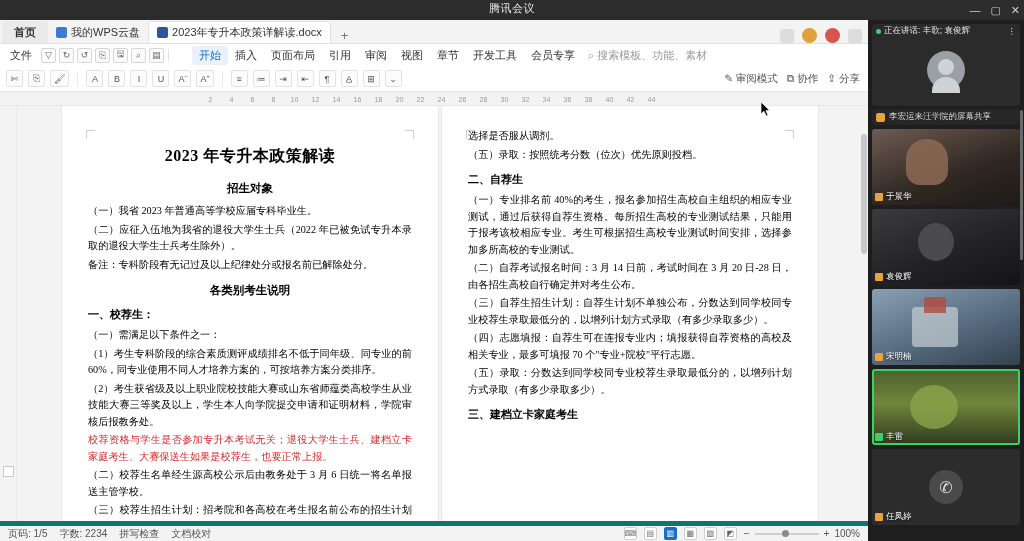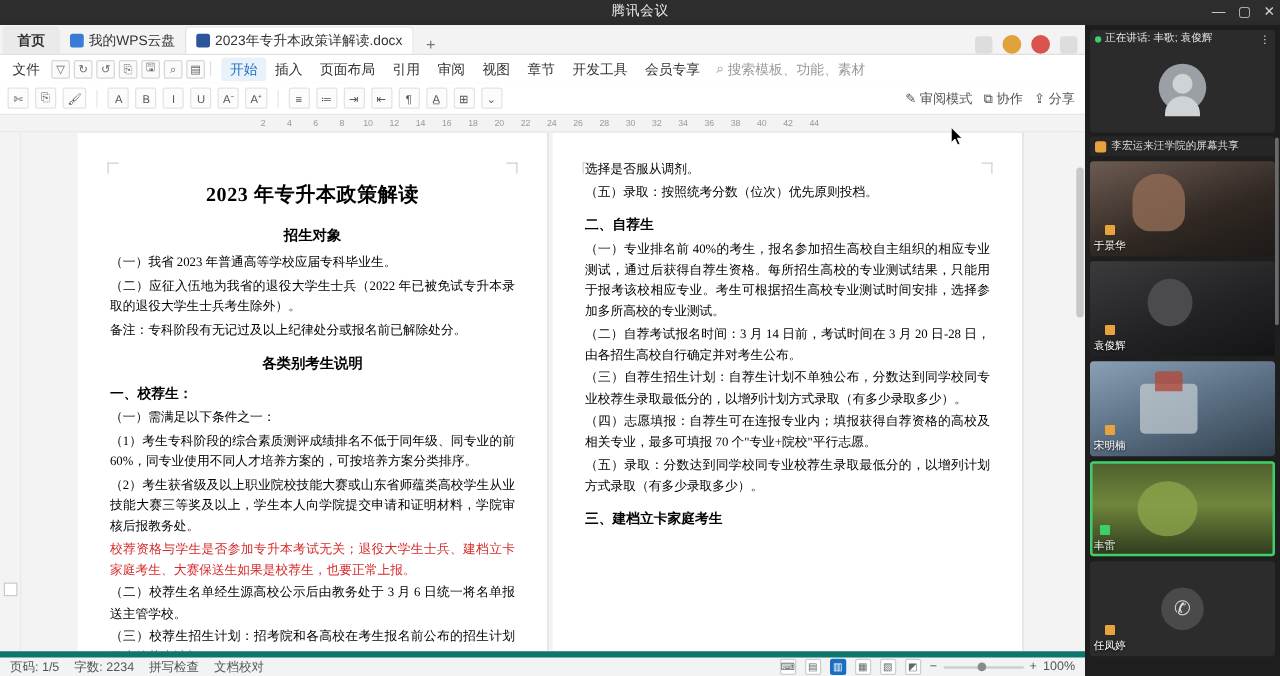--- a/index.html
+++ b/index.html
@@ -51,21 +51,21 @@
   
   .menurow {
     height: 22px; background: #ffffff; display: flex; align-items: center;
     font-size: 11px; color: #333; padding-left: 4px; gap: 0;
   }
   .menurow .mleft { display: flex; align-items: center; gap: 3px; }
   .menurow .mi { padding: 2px 6px; color: #333; white-space: nowrap; }
   .menurow .sep { width: 1px; height: 12px; background: #e0e0e0; margin: 0 4px; }
   .menurow .sq { width: 15px; height: 15px; border: 1px solid #d6d6d6; border-radius: 2px; background: #fbfbfb;
                  display: inline-flex; align-items: center; justify-content: center; font-size: 9px; color: #666; }
-  .menurow .menus { display: flex; align-items: center; gap: 0; margin-left: 4px; }
+  .menurow .menus { display: flex; align-items: center; gap: 0; margin-left: 19px; }
   .menurow .menus .m { padding: 2px 7px; white-space: nowrap; }
   .menurow .menus .m.sel { background: #e9f1fb; border-radius: 3px; color: #1a6fc4; }
   .menurow .searchbox { margin-left: 6px; color: #999; display: flex; align-items: center; gap: 3px; }
 
   
   .ribbon {
     height: 26px; background: #ffffff; border-bottom: 1px solid #e6e6e6;
     display: flex; align-items: center; font-size: 10.5px; color: #444; padding-left: 6px; gap: 5px;
   }
   .ribbon .btn { height: 17px; min-width: 17px; padding: 0 3px; border: 1px solid #e3e3e3; border-radius: 2px;
@@ -160,21 +160,21 @@
   .sharebar .sq { width: 9px; height: 9px; background: #e8a33d; border-radius: 2px; flex: 0 0 auto; }
   .sharebar .lbl { white-space: nowrap; overflow: hidden; text-overflow: ellipsis; }
 
   .tile {
     margin: 4px 4px 0 4px; height: 76px; border-radius: 3px; position: relative; overflow: hidden;
     background: #303030;
   }
   .tile.active { outline: 2px solid #3fcf6a; outline-offset: -2px; }
   .tile .name {
     position: absolute; left: 3px; bottom: 2px; color: #fff; font-size: 8.5px;
-    display: flex; align-items: center; gap: 3px; text-shadow: 0 1px 2px rgba(0,0,0,.9); flex-direction: column;
+    display: flex; align-items: center; gap: 3px; text-shadow: 0 1px 2px rgba(0,0,0,.9);
   }
   .tile .micon { width: 8px; height: 8px; border-radius: 1px; background: #e8a33d; display: inline-block; }
   .tile .micon.green { background: #3fcf6a; }
   .tile .phone {
     position: absolute; left: 50%; top: 50%; transform: translate(-50%,-50%);
     width: 34px; height: 34px; border-radius: 50%; background: #4a4a4a;
     display: flex; align-items: center; justify-content: center; color: #ddd; font-size: 16px;
   }
   .panelscroll { position: absolute; right: 0; top: 0; width: 4px; height: 521px; background: transparent; }
   .panelscroll .thumb { position: absolute; right: 1px; top: 90px; width: 3px; height: 150px; background: #6a6a6a; border-radius: 2px; }

